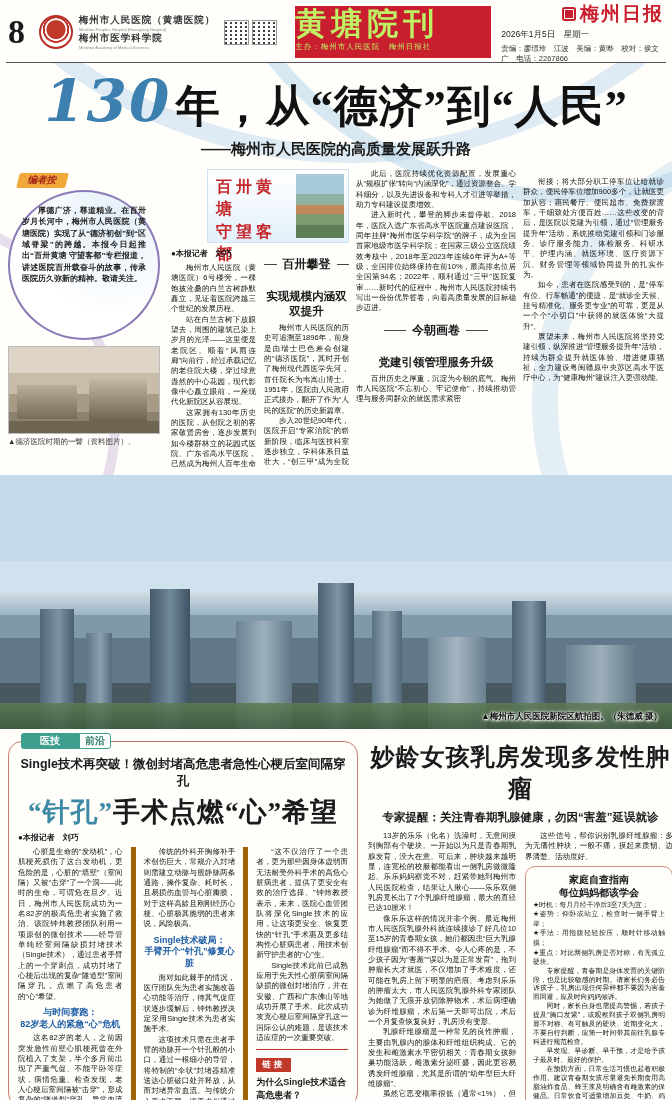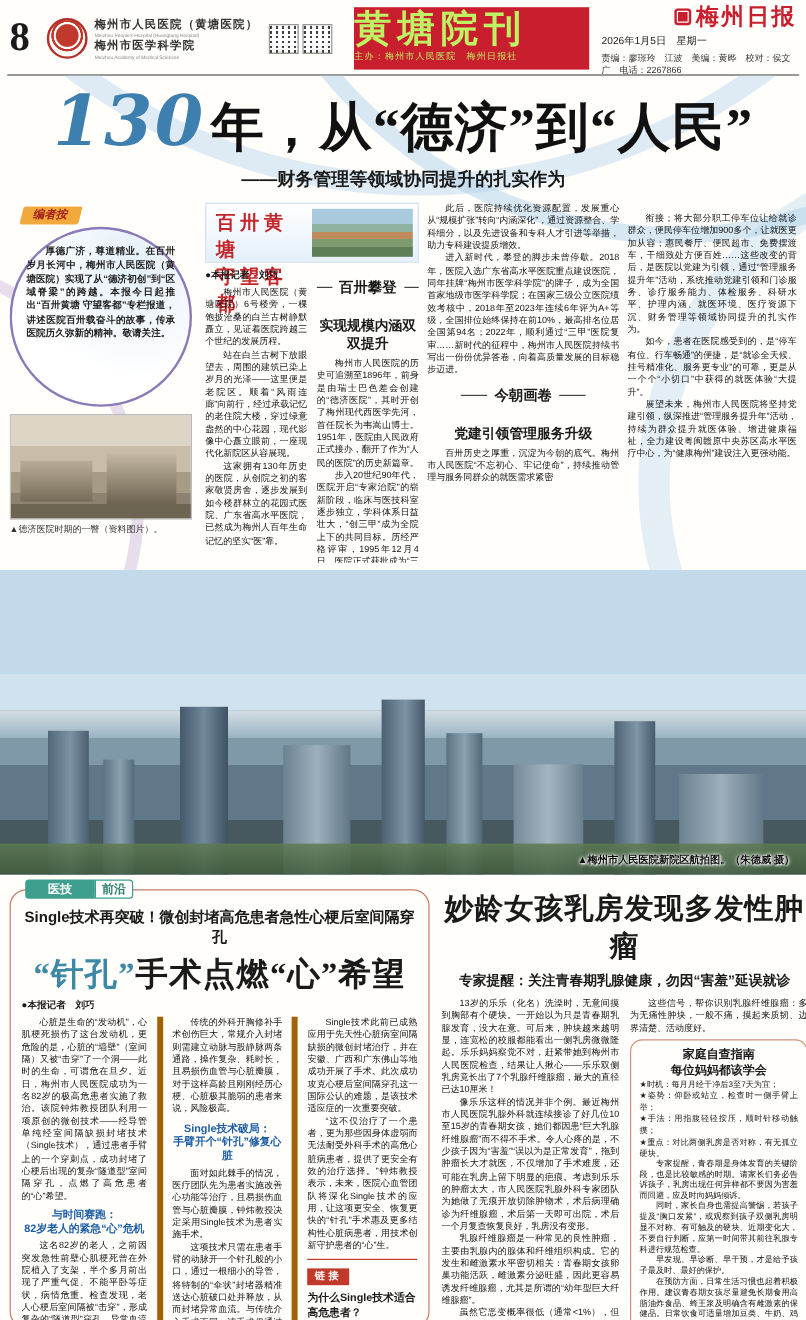--- a/index.html
+++ b/index.html
@@ -54,21 +54,21 @@
   .ed-circle .first { text-indent:2em; }
   .oldphoto { width:152px; height:88px; margin-top:6px; position:relative; overflow:hidden; border:1px solid #bbb;
               background:linear-gradient(180deg,#ded5c6 0 30%,#c9bda9 30% 55%,#a79b85 55% 75%,#8d8270 75%); }
   .ob { position:absolute; background:linear-gradient(180deg,#b9ad97,#776c58); }
   .ob1 { left:8px; bottom:14px; width:60px; height:34px; }
   .ob2 { left:80px; bottom:12px; width:58px; height:42px; background:linear-gradient(180deg,#c4b8a2,#6d6350); }
   .ob3 { left:0; bottom:0; width:100%; height:12px; background:#6e6452; }
   .ocap { font-size:7.5px; color:#333; margin-top:3px; }
 
   .mid { width:178px; flex:none; display:flex; flex-direction:column; }
-  .tagbox { height:50px; display:flex; border:1px solid #cfe0ee; background:linear-gradient(180deg,#ffffff,#e3f0fa); margin-bottom:5px; }
+  .tagbox { height:74px; display:flex; border:1px solid #cfe0ee; background:linear-gradient(180deg,#ffffff,#e3f0fa); margin-bottom:5px;margin-left:36px; }
   .tagtxt { width:88px; padding:6px 4px 0 8px; }
   .tagtxt div { font-family:"Liberation Serif","DejaVu Serif",serif; font-weight:bold; color:#c3272b; font-size:16px; letter-spacing:4px; line-height:1.4; }
   .tagphoto { flex:1; margin:4px 4px 4px 0; background:
       linear-gradient(180deg,#a9c9dd 0 32%,#8fb2a0 32% 48%,#c08a5c 48% 62%,#7d9b6f 62% 80%,#5f7d57 80%); }
   .midcols { display:flex; gap:8px; flex:1; overflow:hidden; }
   .colA,.colB { width:85px; overflow:hidden; }
   .colC { width:160px; flex:none; overflow:hidden; }
   .colD { flex:1; overflow:hidden; padding-top:8px; }
   .byline { font-size:8px; font-weight:bold; margin-bottom:4px; }
   .para { font-size:7.5px; line-height:1.38; text-align:justify; text-indent:2em; color:#111; }
@@ -166,21 +166,21 @@
   <div class="feature">
     <div class="arc arc1"></div>
     <div class="arc arc2"></div>
     <div class="arc arc3"></div>
     <div class="arc arc4"></div>
 
     <div class="hl">
       <span class="hl-num">130</span>
       <span class="hl-rest">年，从“德济”到“人民”</span>
     </div>
-    <div class="hl-sub">——财务管理等领域协同提升的扎实作为</div>
+    <div class="hl-sub">——梅州市人民医院的高质量发展跃升路</div>
 
     <div class="frow">
 
       <div class="ed fcol">
         <div class="ed-tab">编者按</div>
         <div class="ed-circle">
           <div class="first">厚德广济，尊道精业。在百卅岁月长河中，梅州市人民医院（黄塘医院）实现了从“德济初创”到“区域脊梁”的跨越。本报今日起推出“百卅黄塘 守望客都”专栏报道，讲述医院百卅载奋斗的故事，传承医院历久弥新的精神。敬请关注。</div>
         </div>
         <div class="oldphoto">
           <div class="ob ob1"></div>
@@ -280,29 +280,29 @@
               <p class="para">这名82岁的老人，之前因突发急性前壁心肌梗死曾在外院植入了支架，半个多月前出现了严重气促、不能平卧等症状，病情危重。检查发现，老人心梗后室间隔被“击穿”，形成复杂的“隧道型”穿孔，异常血流让衰弱的心脏雪上加霜。</p>
             </div>
         </div>
         <div class="tcol">
           <div>
               <p class="para">传统的外科开胸修补手术创伤巨大，常规介入封堵则需建立动脉与股静脉两条通路，操作复杂、耗时长，且易损伤血管与心脏瓣膜，对于这样高龄且刚刚经历心梗、心脏极其脆弱的患者来说，风险极高。</p>
             </div>
           <div class="subhead">Single技术破局：
 手臂开个“针孔”修复心脏</div>
           <div>
-              <p class="para">面对如此棘手的情况，医疗团队先为患者实施改善心功能等治疗，且易损伤血管与心脏瓣膜，钟炜教授决定采用Single技术为患者实施手术。</p>
+              <p class="para">面对如此棘手的情况，医疗团队先为患者实施改善心功能等治疗，待其气促症状逐步缓解后，钟炜教授决定采用Single技术为患者实施手术。</p>
               <p class="para">这项技术只需在患者手臂的动脉开一个针孔般的小口，通过一根细小的导管，将特制的“伞状”封堵器精准送达心脏破口处并释放，从而封堵异常血流。与传统介入手术不同，该手术仅通过单一动脉通道完成，避免建立长轨道带来的张力风险，对心梗后心脏脆弱的患者尤为适宜。</p>
             </div>
 
         </div>
         <div class="tcol">
           <div>
+              <p class="para">“这不仅治疗了一个患者，更为那些因身体虚弱而无法耐受外科手术的高危心脏病患者，提供了更安全有效的治疗选择。”钟炜教授表示，未来，医院心血管团队将深化Single技术的应用，让这项更安全、恢复更快的“针孔”手术惠及更多结构性心脏病患者，用技术创新守护患者的“心”生。</p>
               <p class="para">Single技术此前已成熟应用于先天性心脏病室间隔缺损的微创封堵治疗，并在安徽、广西和广东佛山等地成功开展了手术。此次成功攻克心梗后室间隔穿孔这一国际公认的难题，是该技术适应症的一次重要突破。</p>
-              <p class="para">“这不仅治疗了一个患者，更为那些因身体虚弱而无法耐受外科手术的高危心脏病患者，提供了更安全有效的治疗选择。”钟炜教授表示，未来，医院心血管团队将深化Single技术的应用，让这项更安全、恢复更快的“针孔”手术惠及更多结构性心脏病患者，用技术创新守护患者的“心”生。</p>
             </div>
           <div class="linkbox">
             <span class="linklabel">链接</span>
             <div class="linktitle">为什么Single技术适合高危患者？</div>
             <div>
                 <p class="para">钟炜教授解释，Single技术的优势是“路径革新”和“器械升级”。对于心脏刚经历坏死、极为脆弱的患者来说，手术越快、创伤越小就越简单，生存的希望就越大。</p>
               </div>
           </div>
         </div>
       </div>

